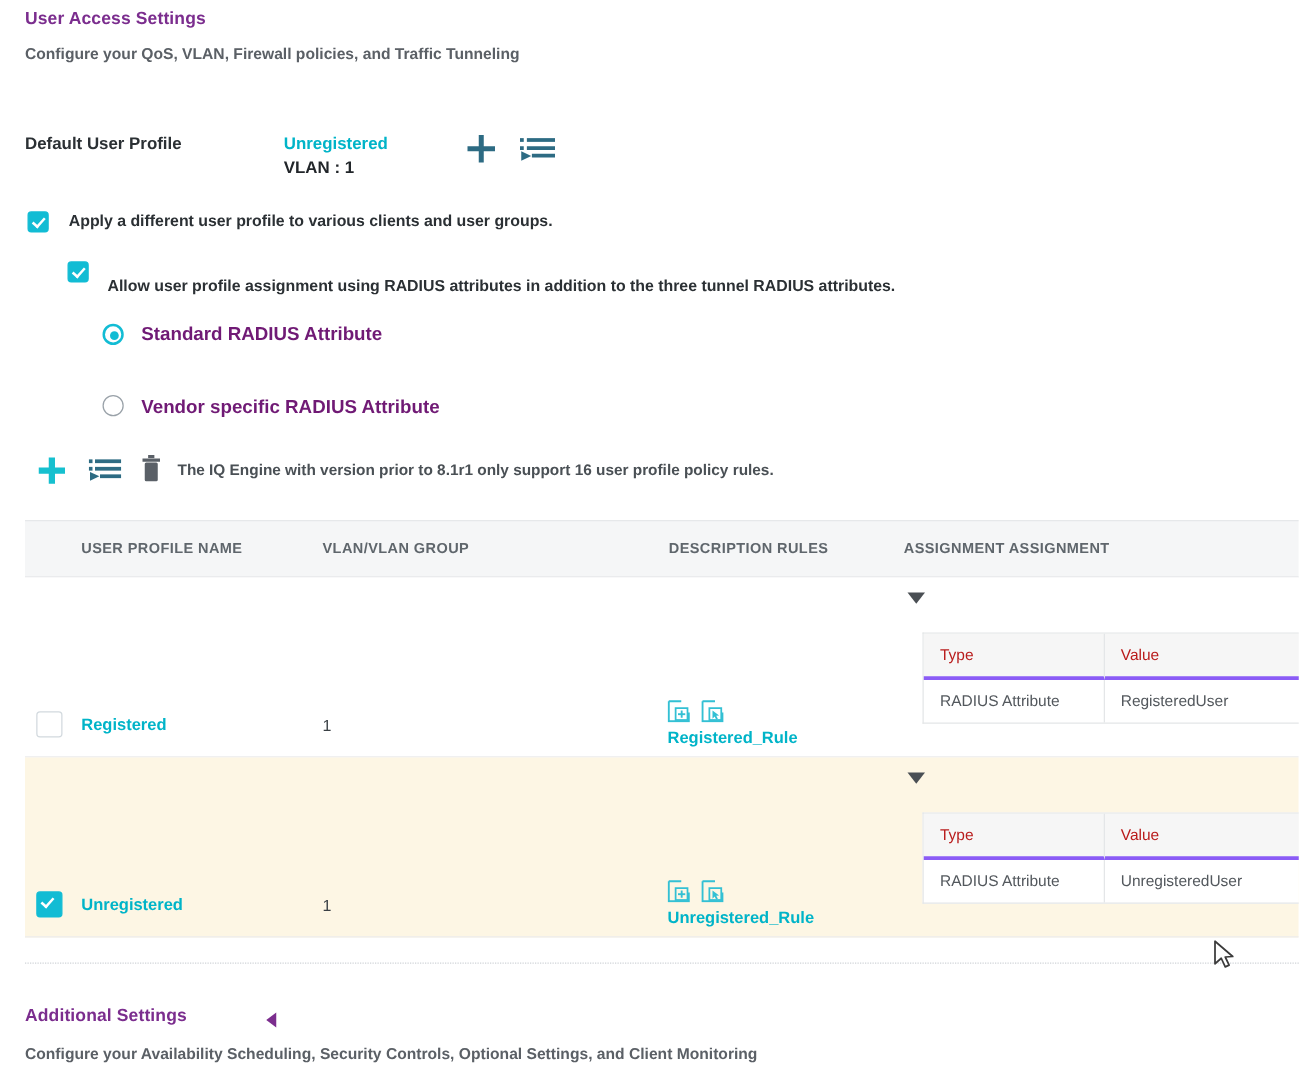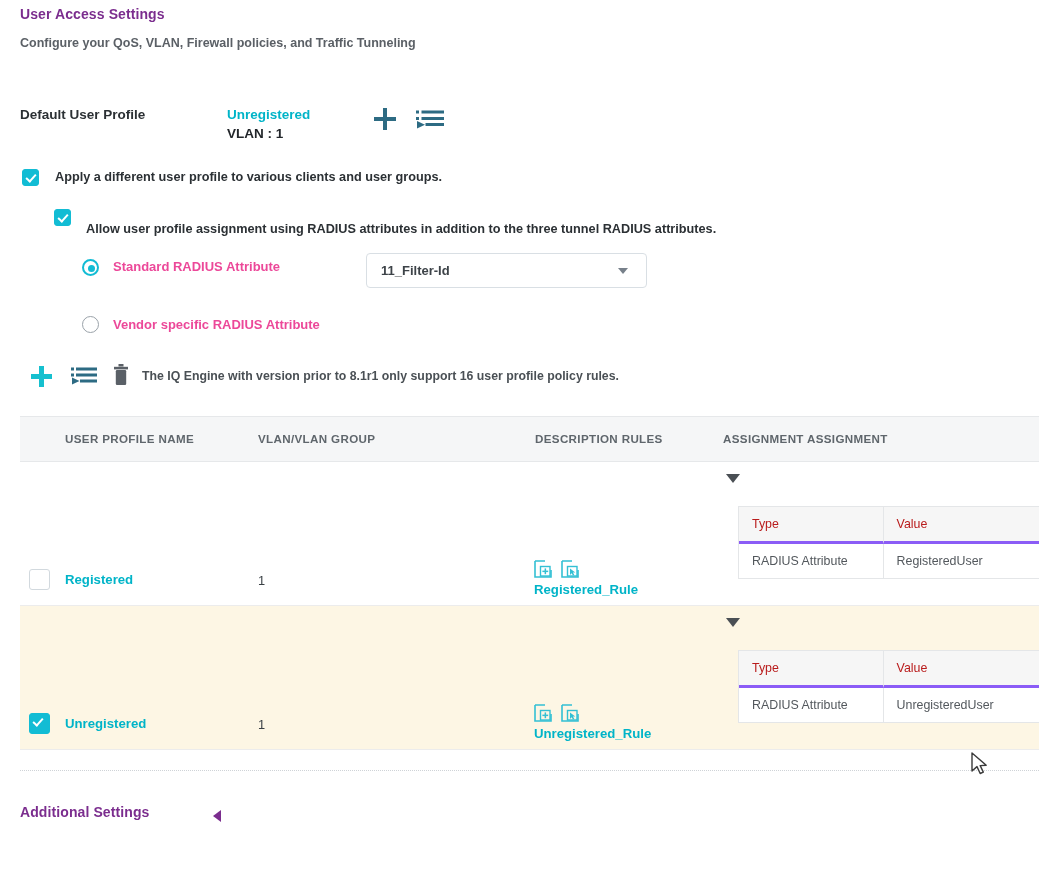--- a/index.html
+++ b/index.html
@@ -76,21 +76,21 @@
     position:absolute;width:17px;height:17px;border-radius:50%;
     box-sizing:border-box;background:#fff;
   }
   .rd.off{border:1.8px solid #9aa2a9;}
   .rd.on{border:2.5px solid #12bcd4;}
   .rd.on::after{
     content:"";position:absolute;left:3.5px;top:3.5px;
     width:7px;height:7px;border-radius:50%;background:#12bcd4;
   }
   .rd-lbl{
-    position:absolute;font-size:13px;font-weight:bold;color:#ec4899;
+    position:absolute;font-size:15px;font-weight:bold;color:#701a75;
     white-space:nowrap;
   }
 
   
   .sel{
     position:absolute;
     box-sizing:border-box;
     border:1px solid #d9dfe4;border-radius:4px;background:#fff;
     display:flex;align-items:center;
   }
@@ -217,24 +217,20 @@
 
   <span class="cb on" style="left:54px;top:209px;"></span>
   <div class="cb-lbl" style="left:86px;top:210px;margin-top:12px;">Allow user profile assignment using RADIUS attributes in addition to the three tunnel RADIUS attributes.</div>
 
   <span class="rd on" style="left:82px;top:259px;"></span>
   <div class="rd-lbl" style="left:113px;top:259px;">Standard RADIUS Attribute</div>
 
   <span class="rd off" style="left:82px;top:316px;"></span>
   <div class="rd-lbl" style="left:113px;top:317px;">Vendor specific RADIUS Attribute</div>
 
-  <div class="sel" style="left:366px;top:253px;width:281px;height:35px;">
-    <span class="sel-val">11_Filter-Id</span>
-    <span class="sel-caret"></span>
-  </div>
 
   <span class="icon-plus" style="left:31px;top:366px;width:21px;height:21px;color:#16c0cf;">
     <i style="left:0;top:8px;width:21px;height:4.5px;"></i>
     <i style="left:8px;top:0;width:4.5px;height:21px;"></i>
   </span>
 
   <span style="position:absolute;left:71px;top:367px;width:26px;height:18px;">
     <svg width="26" height="18" viewBox="0 0 26 18">
       <rect x="0" y="0.5" width="3" height="3" fill="#2d6b83"></rect>
       <rect x="5" y="0.5" width="21" height="3" fill="#2d6b83"></rect>
@@ -334,20 +330,21 @@
           <span class="mini-c c2">UnregisteredUser</span>
         </div>
       </div>
     </div>
   </div>
 
   <div class="dotted" style="left:20px;top:770px;width:1019px;"></div>
 
   <div class="sec-title" style="left:20px;top:804px;">Additional Settings</div>
   <span class="tri-left" style="left:213px;top:810px;"></span>
+  <div class="sec-sub" style="left:20px;top:836px;">Configure your Availability Scheduling, Security Controls, Optional Settings, and Client Monitoring</div>
 
   <span class="cursor" style="left:971px;top:752px;">
     <svg width="18" height="26" viewBox="0 0 18 26">
       <polygon points="1,1 1,19 6,14.6 9.2,21.5 12.3,20.1 9.2,13.6 15.2,13.2" fill="#ffffff" stroke="#3b3b3b" stroke-width="1.4" stroke-linejoin="round"></polygon>
     </svg>
   </span>
 
 </div>
 
 </body></html>

